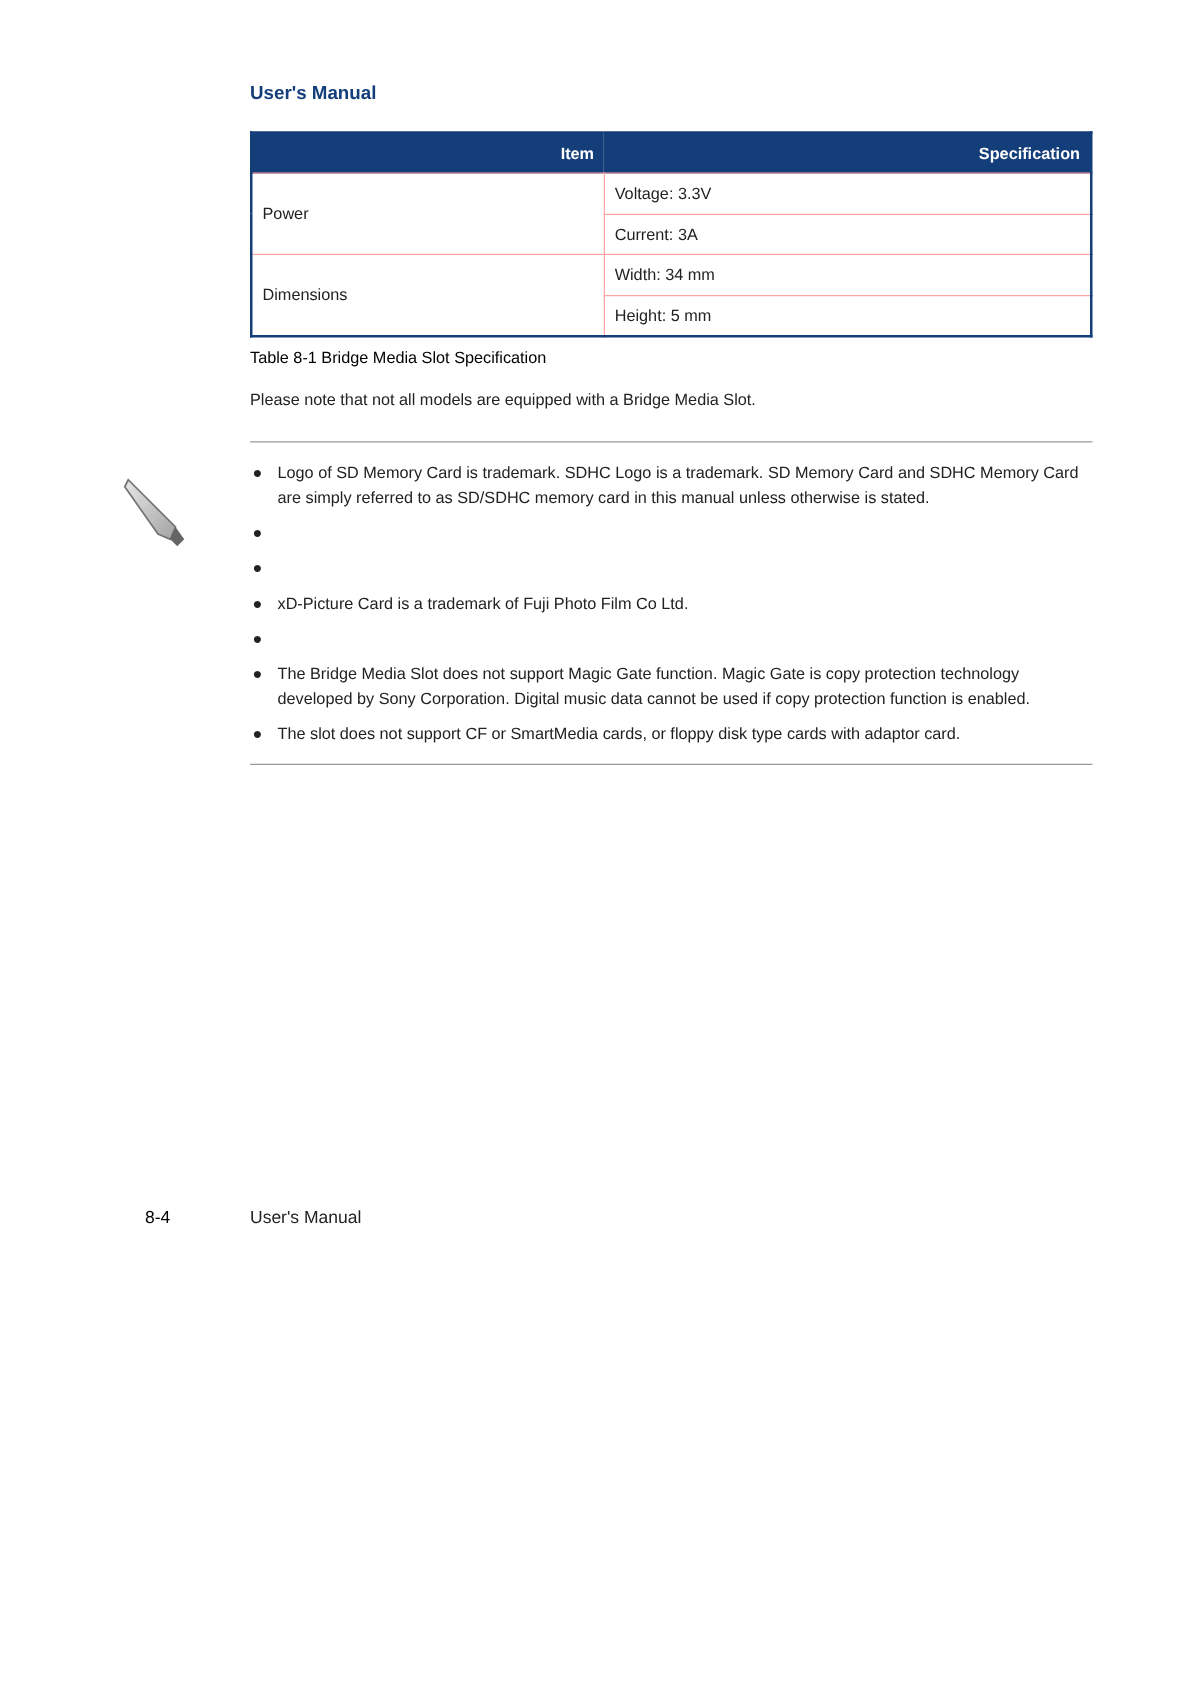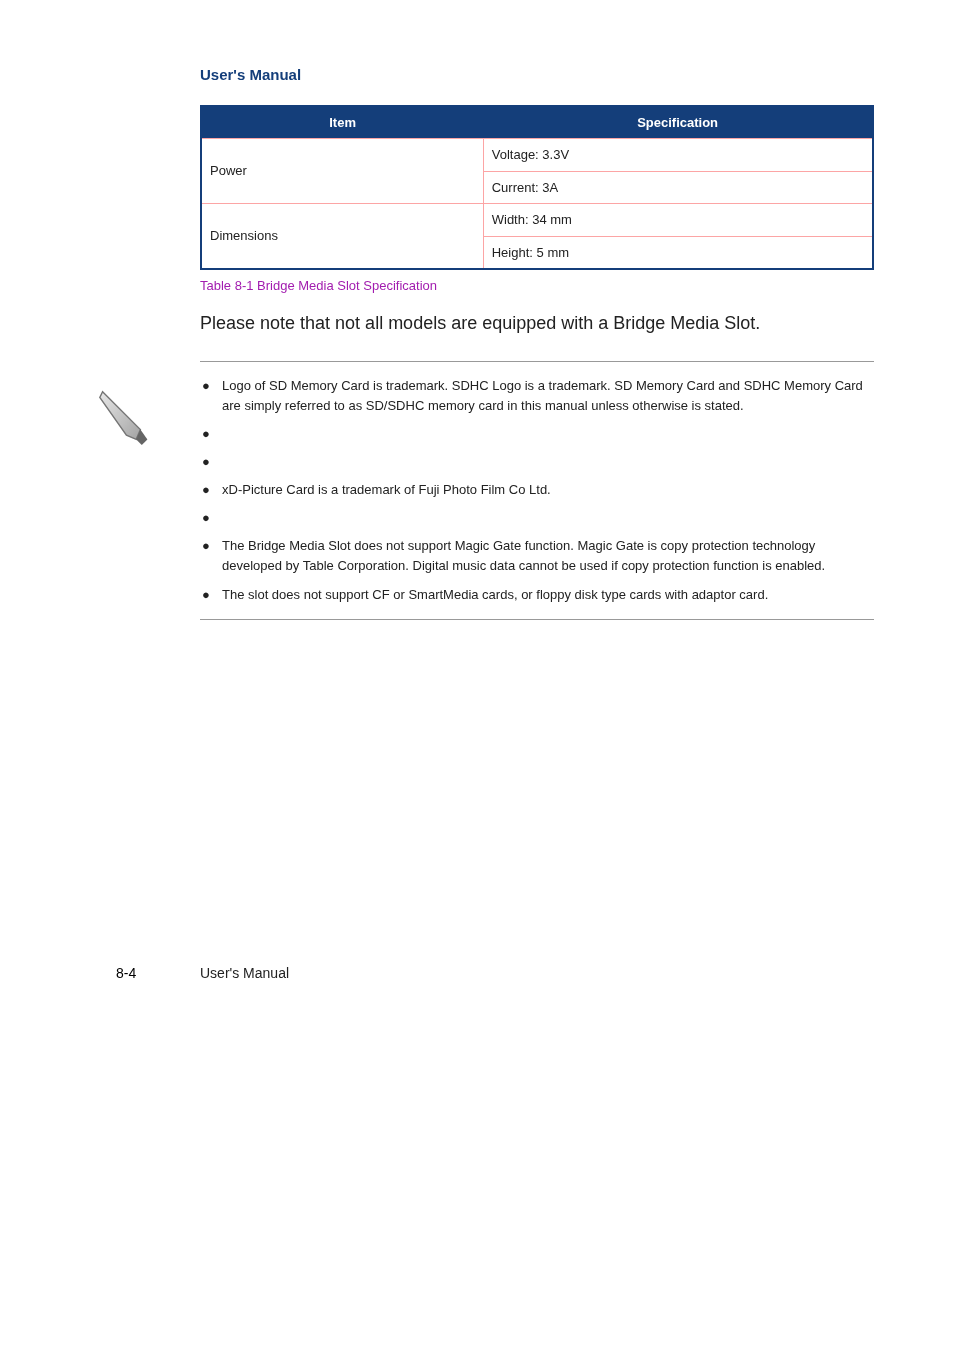--- a/index.html
+++ b/index.html
@@ -1,23 +1,23 @@
 <!DOCTYPE html>
 <html><head>
 <meta charset="utf-8">
 <style>
   html,body{margin:0;padding:0;background:#fff;font-family:Arial,Helvetica,sans-serif;font-size:14px;color:#222;line-height:1.5}
   .page{width:954px;height:1044px;position:relative;box-sizing:border-box;padding:64px 80px 40px 200px}
   .running-head{color:#143E7A;font-weight:bold;font-size:15px;margin-bottom:18px}
   table.spec{width:100%;border-collapse:collapse;border:2px solid #143E7A}
-  table.spec th{background:#143E7A;color:#fff;text-align:center;font-weight:bold;padding:6px 8px;font-size:13px}
+  table.spec th{background:#143E7A;color:#fff;text-align:right;font-weight:bold;padding:6px 8px;font-size:13px}
   table.spec td{border:1px solid #fca5a5;padding:6px 8px;font-size:13px;vertical-align:middle}
   table.spec td.label{width:42%}
-  .table-caption{font-size:13px;margin-top:6px;color:#a21caf}
-  .inline-note{font-size:18px;margin-top:14px}
+  .table-caption{font-size:13px;margin-top:6px;color:#000000}
+  .inline-note{font-size:13px;margin-top:14px}
   .noteblock{position:relative;margin-top:24px;padding-left:0;border-top:1px solid #999;border-bottom:1px solid #999}
   .noteblock ul{list-style:none;margin:0;padding:10px 0}
   .noteblock li{display:flex;gap:10px;padding:4px 0;font-size:13px;line-height:1.55}
   .noteblock li .dot{flex:0 0 12px;text-align:center;font-size:13px}
   .note-icon{position:absolute;left:-110px;top:20px;width:70px;height:70px;opacity:.9}
   .footer{position:absolute;left:200px;bottom:60px;font-size:14px;color:#222}
   .pagenum{position:absolute;left:116px;bottom:60px;font-size:14px;color:#000000}
 </style>
 </head>
 <body>
@@ -79,21 +79,21 @@
         </li>
       <li>
           <span class="dot">●</span>
           <span>xD-Picture Card is a trademark of Fuji Photo Film Co Ltd.</span>
         </li>
       <li>
           <span class="dot">●</span>
         </li>
       <li>
           <span class="dot">●</span>
-          <span>The Bridge Media Slot does not support Magic Gate function. Magic Gate is copy protection technology developed by Table Corporation. Digital music data cannot be used if copy protection function is enabled.</span>
+          <span>The Bridge Media Slot does not support Magic Gate function. Magic Gate is copy protection technology developed by Sony Corporation. Digital music data cannot be used if copy protection function is enabled.</span>
         </li>
       <li>
           <span class="dot">●</span>
           <span>The slot does not support CF or SmartMedia cards, or floppy disk type cards with adaptor card.</span>
         </li>
     </ul>
   </div>
 
   <div class="pagenum">8-4</div>
   <div class="footer">User's Manual</div>

